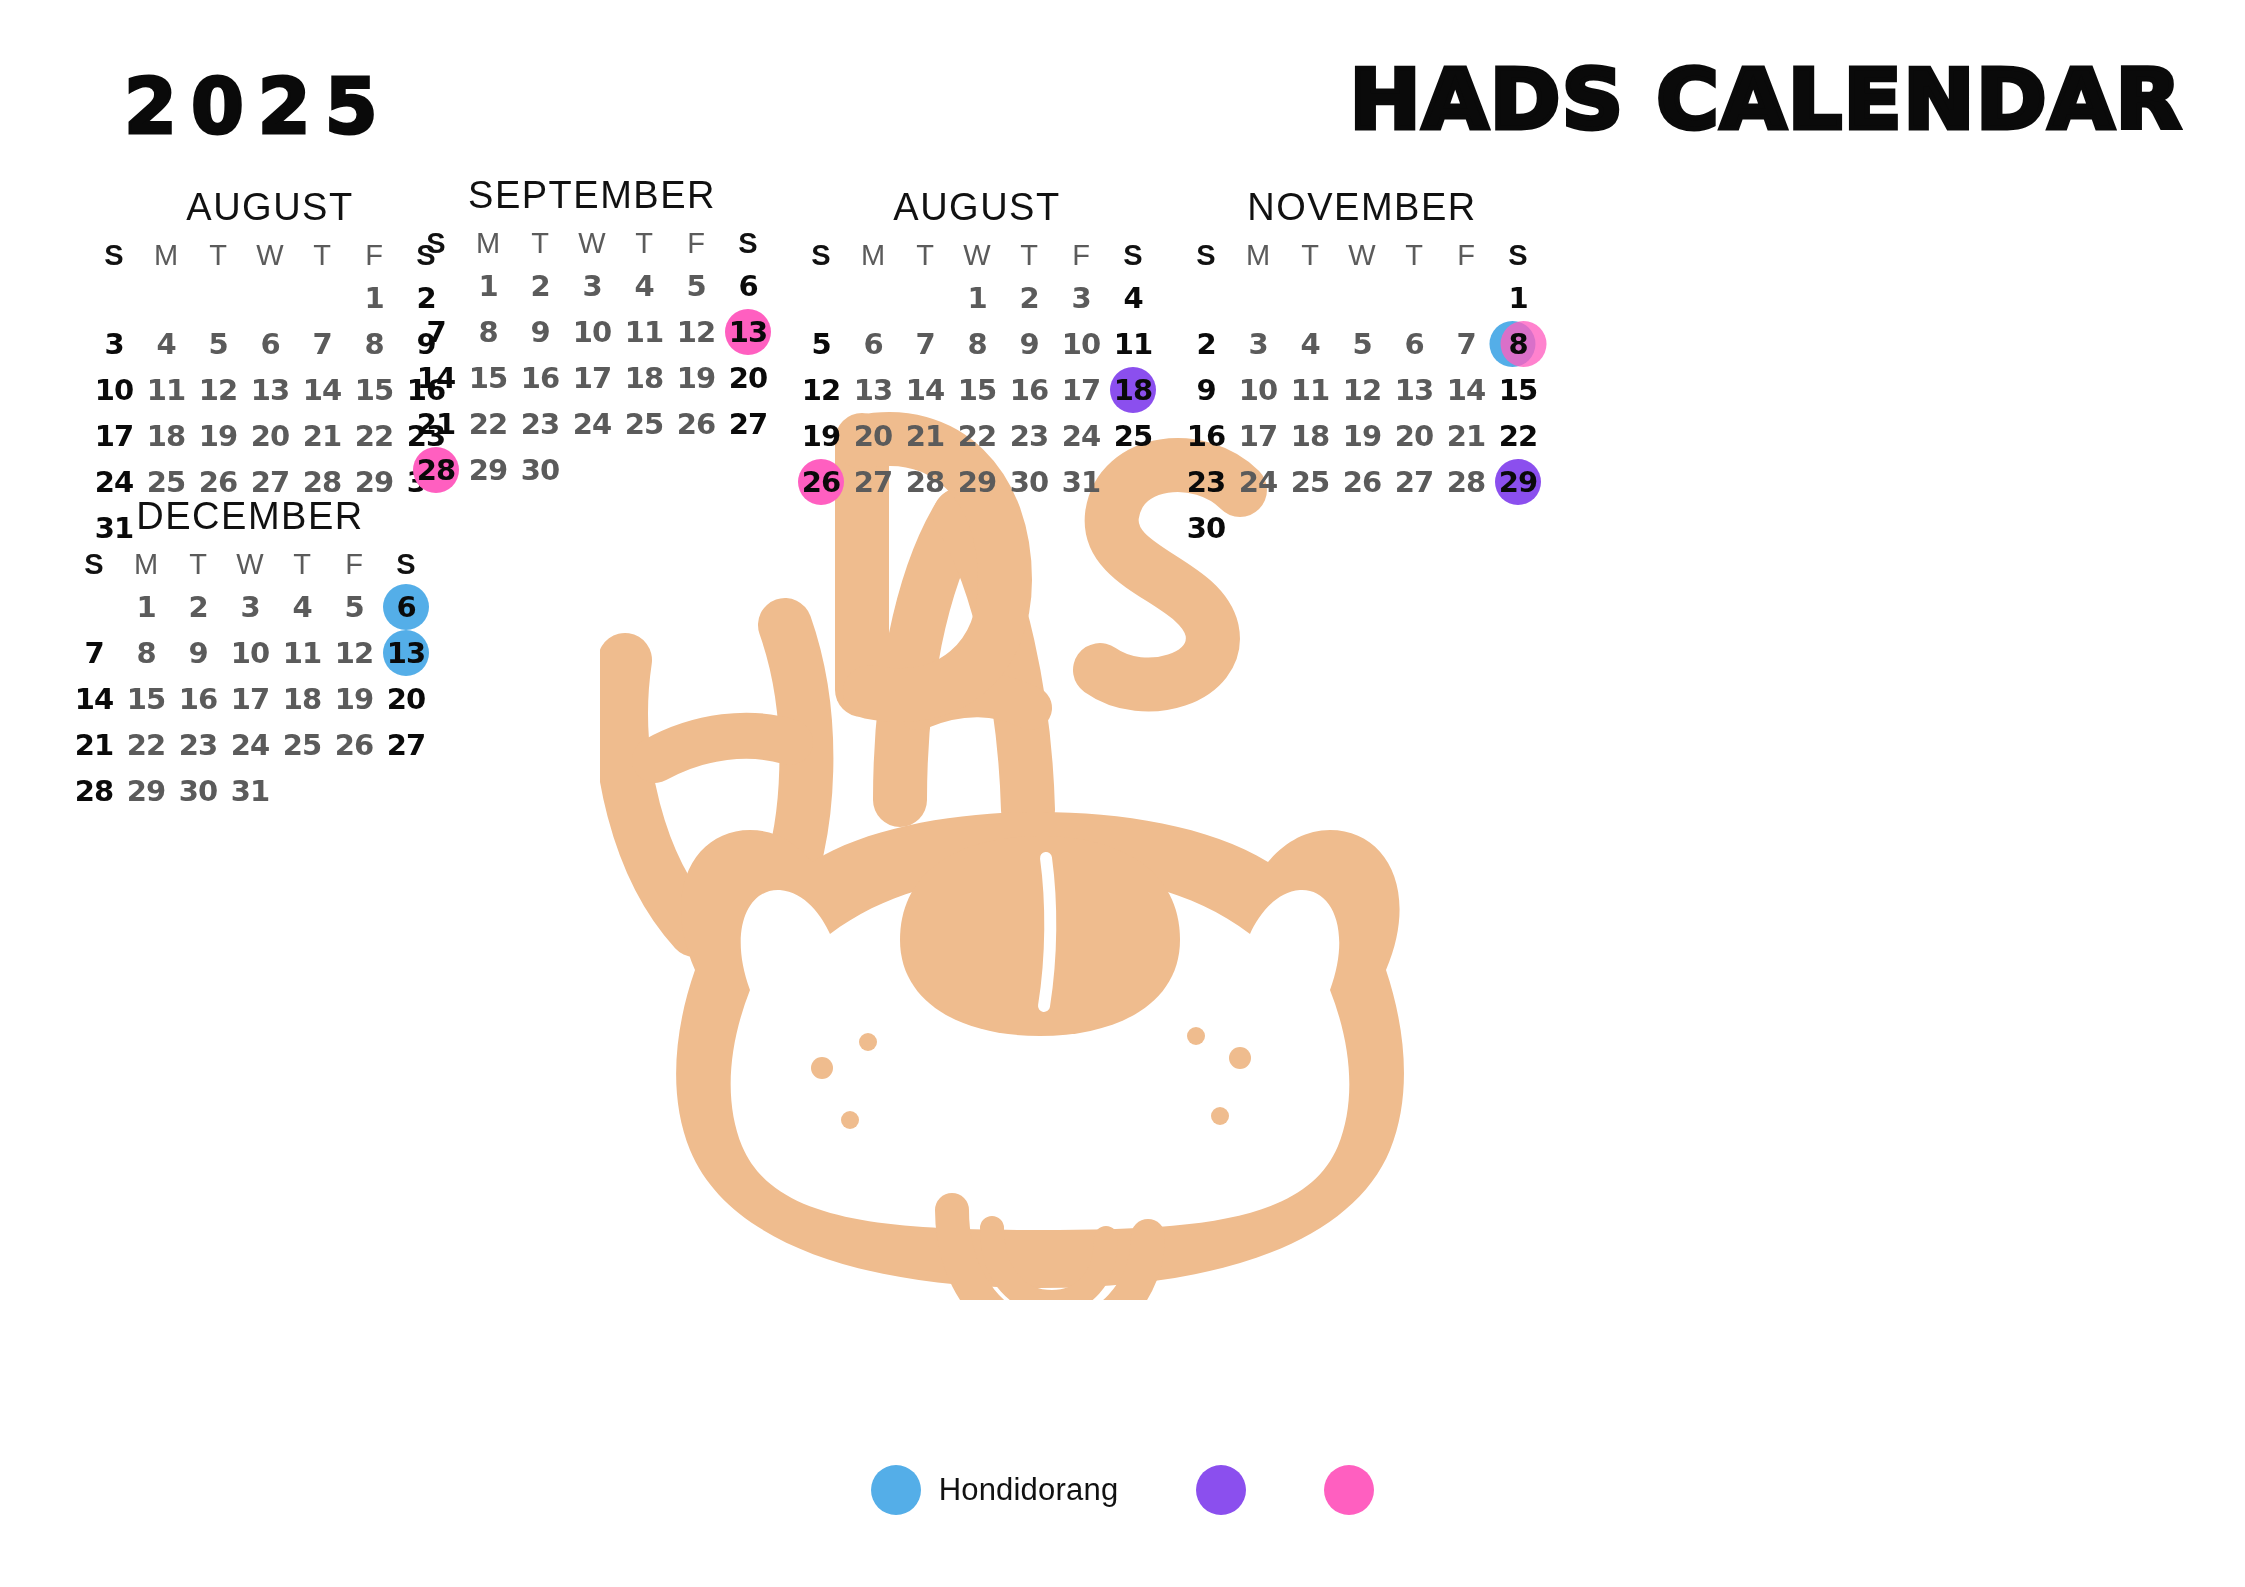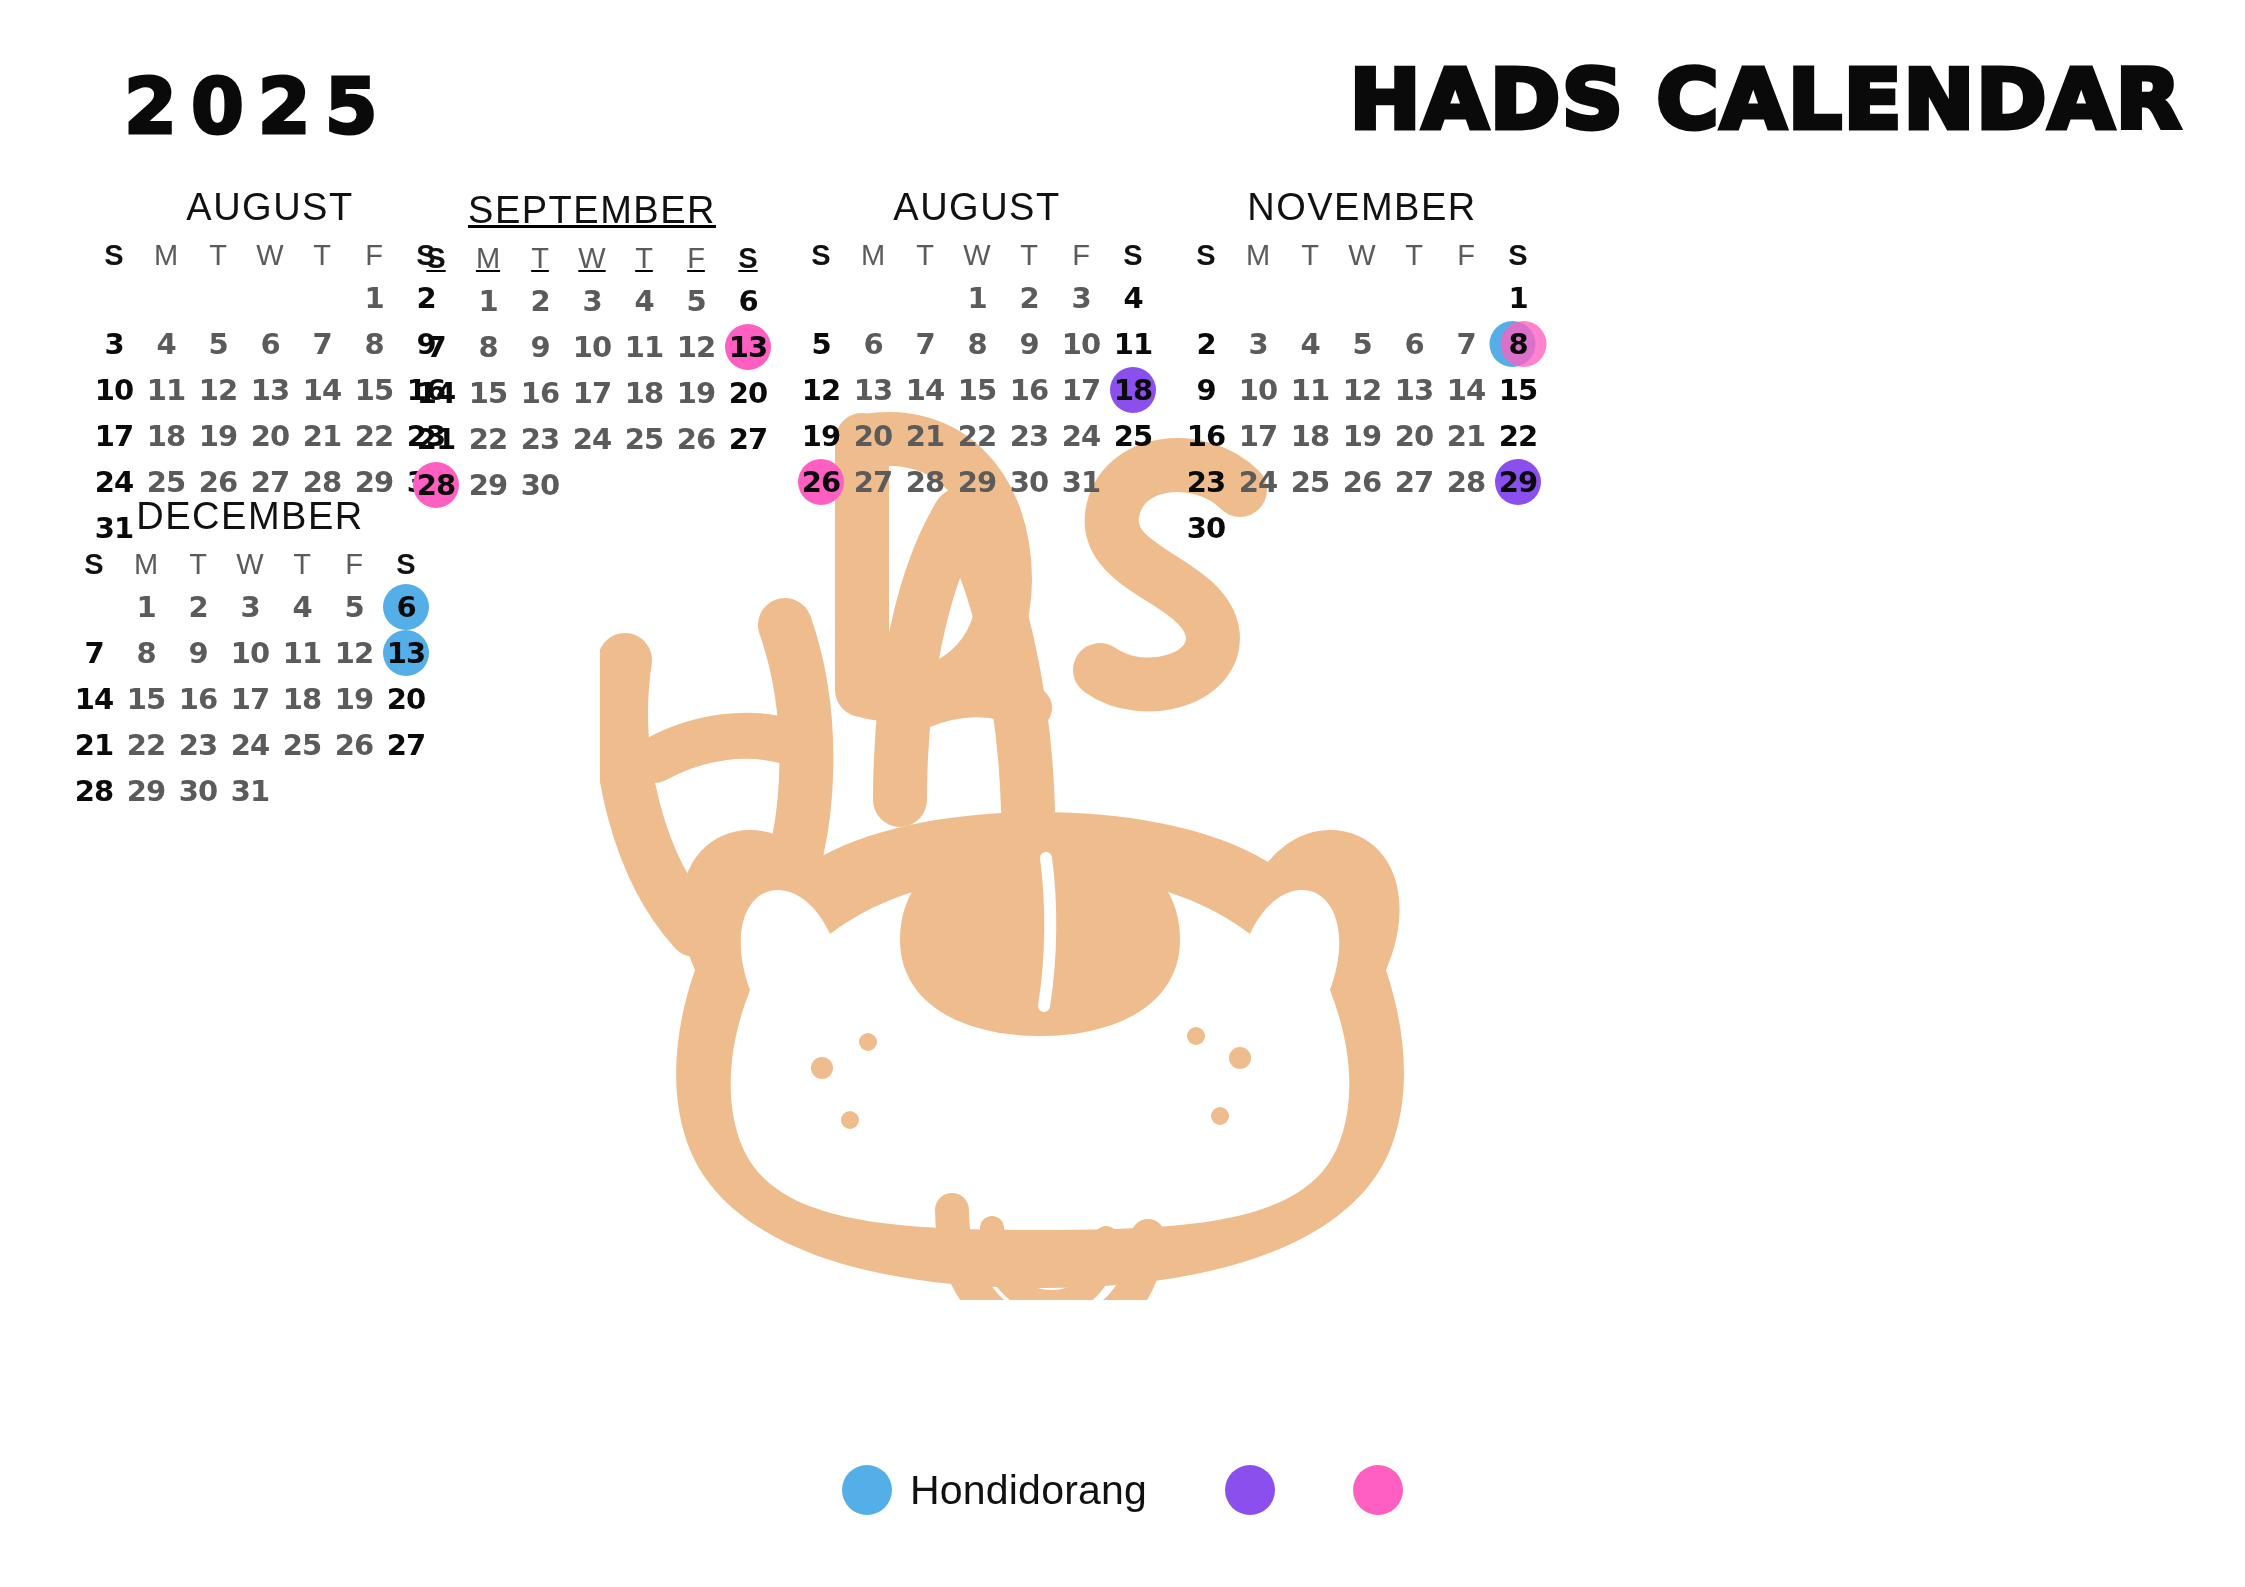--- a/index.html
+++ b/index.html
@@ -101,21 +101,21 @@
   
   #legend{
     position:absolute;left:0;bottom:72px;width:2245px;
     display:flex;justify-content:center;align-items:center;
     gap:78px;z-index:5;
   }
   .legend-item{display:flex;align-items:center;gap:18px;}
   .legend-dot{width:50px;height:50px;border-radius:50%;flex:none;}
   .legend-label{
     font-family:"Liberation Sans", sans-serif;
-    font-size:41px;
+    font-size:31px;
     color:#111111;
     white-space:nowrap;
     letter-spacing:.2px;
   }
 </style>
 </head>
 <body>
 
 <div id="header">
   <div id="year">2025</div>
@@ -241,21 +241,21 @@
           <td></td>
           <td></td>
           <td></td>
           <td></td>
           <td></td>
           <td></td>
         </tr>
       </tbody>
     </table>
   </div>
-<div class="month" id="m1" style="left:410px;top:189px;text-decoration:underline;">
+<div class="month" id="m1" style="left:410px;top:174px;">
     <div class="month-name">SEPTEMBER</div>
     <table class="cal">
       <thead>
         <tr>
           <th class="we">S</th>
           <th>M</th>
           <th>T</th>
           <th>W</th>
           <th>T</th>
           <th>F</th>

